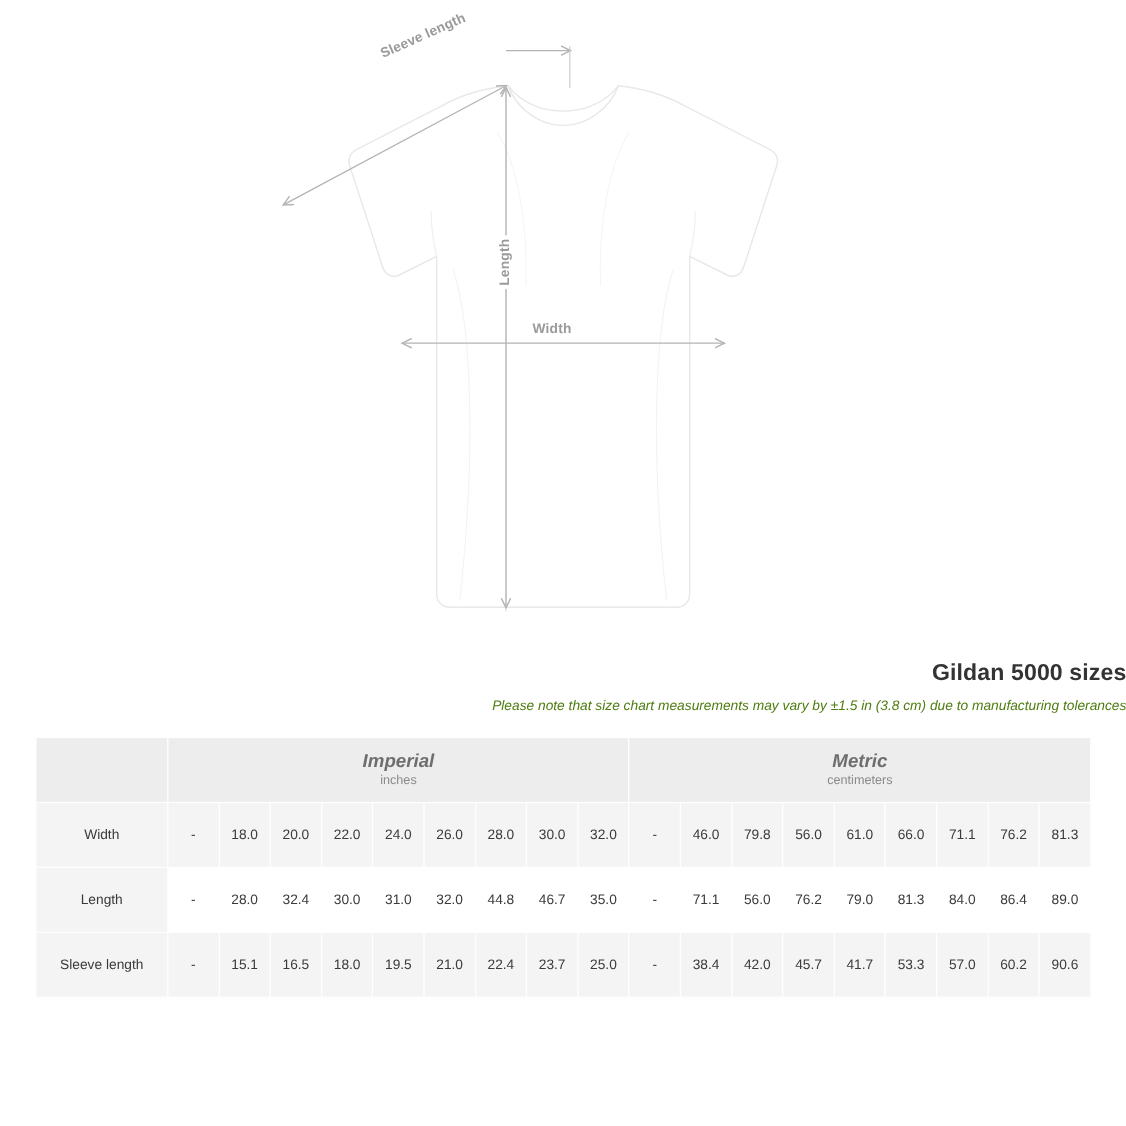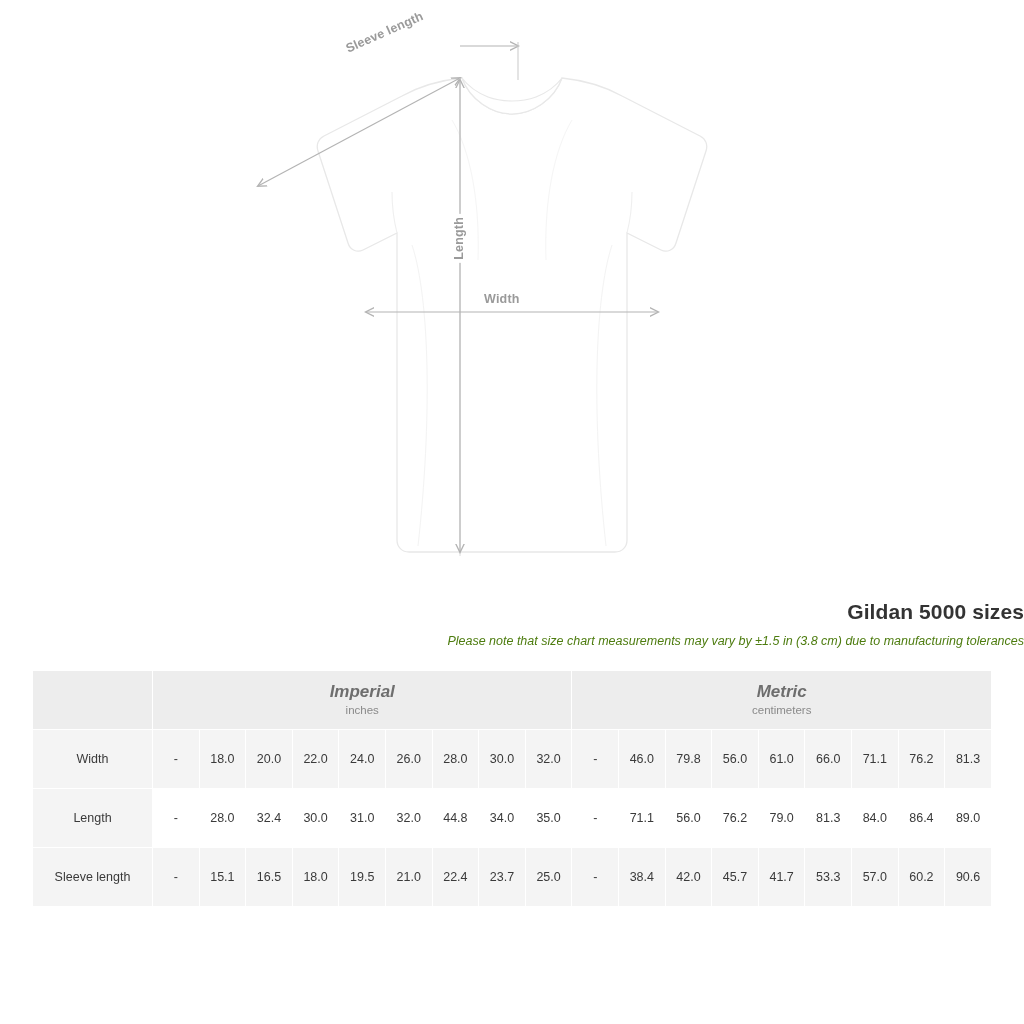--- a/index.html
+++ b/index.html
@@ -276,21 +276,21 @@
 
         <tr class="plain">
           <td class="row-label">Length</td>
           <td>-</td>
           <td>28.0</td>
           <td>32.4</td>
           <td>30.0</td>
           <td>31.0</td>
           <td>32.0</td>
           <td>44.8</td>
-          <td>34.0</td>
+          <td>46.7</td>
           <td>35.0</td>
           <td>-</td>
           <td>71.1</td>
           <td>56.0</td>
           <td>76.2</td>
           <td>79.0</td>
           <td>81.3</td>
           <td>84.0</td>
           <td>86.4</td>
           <td>89.0</td>

